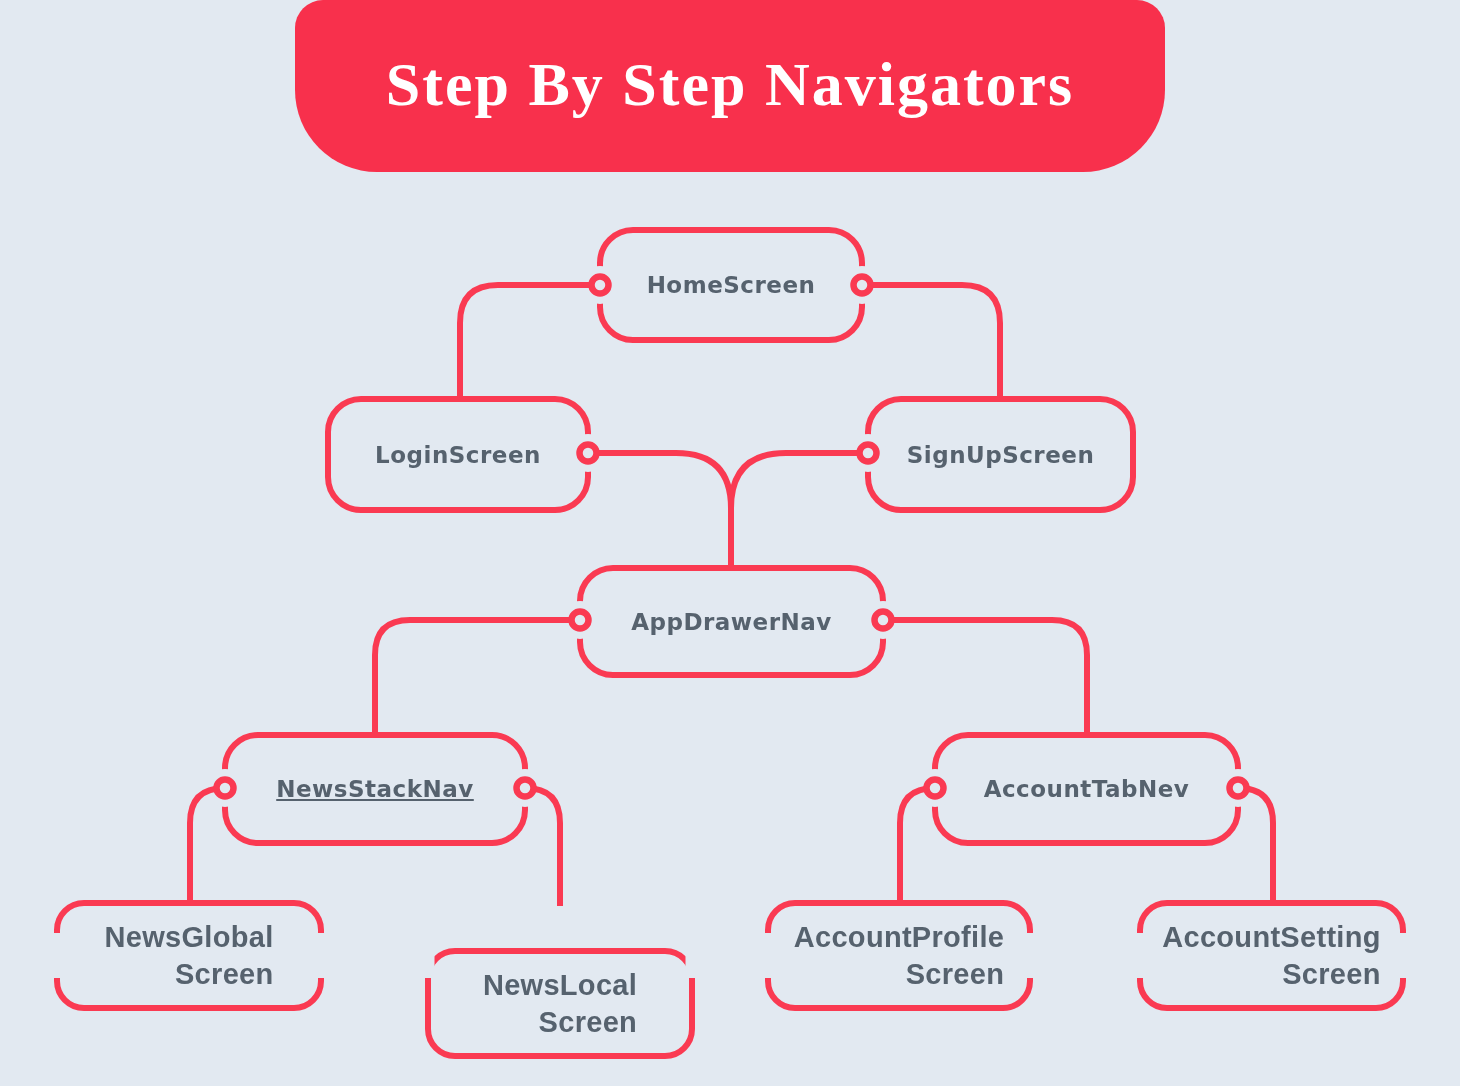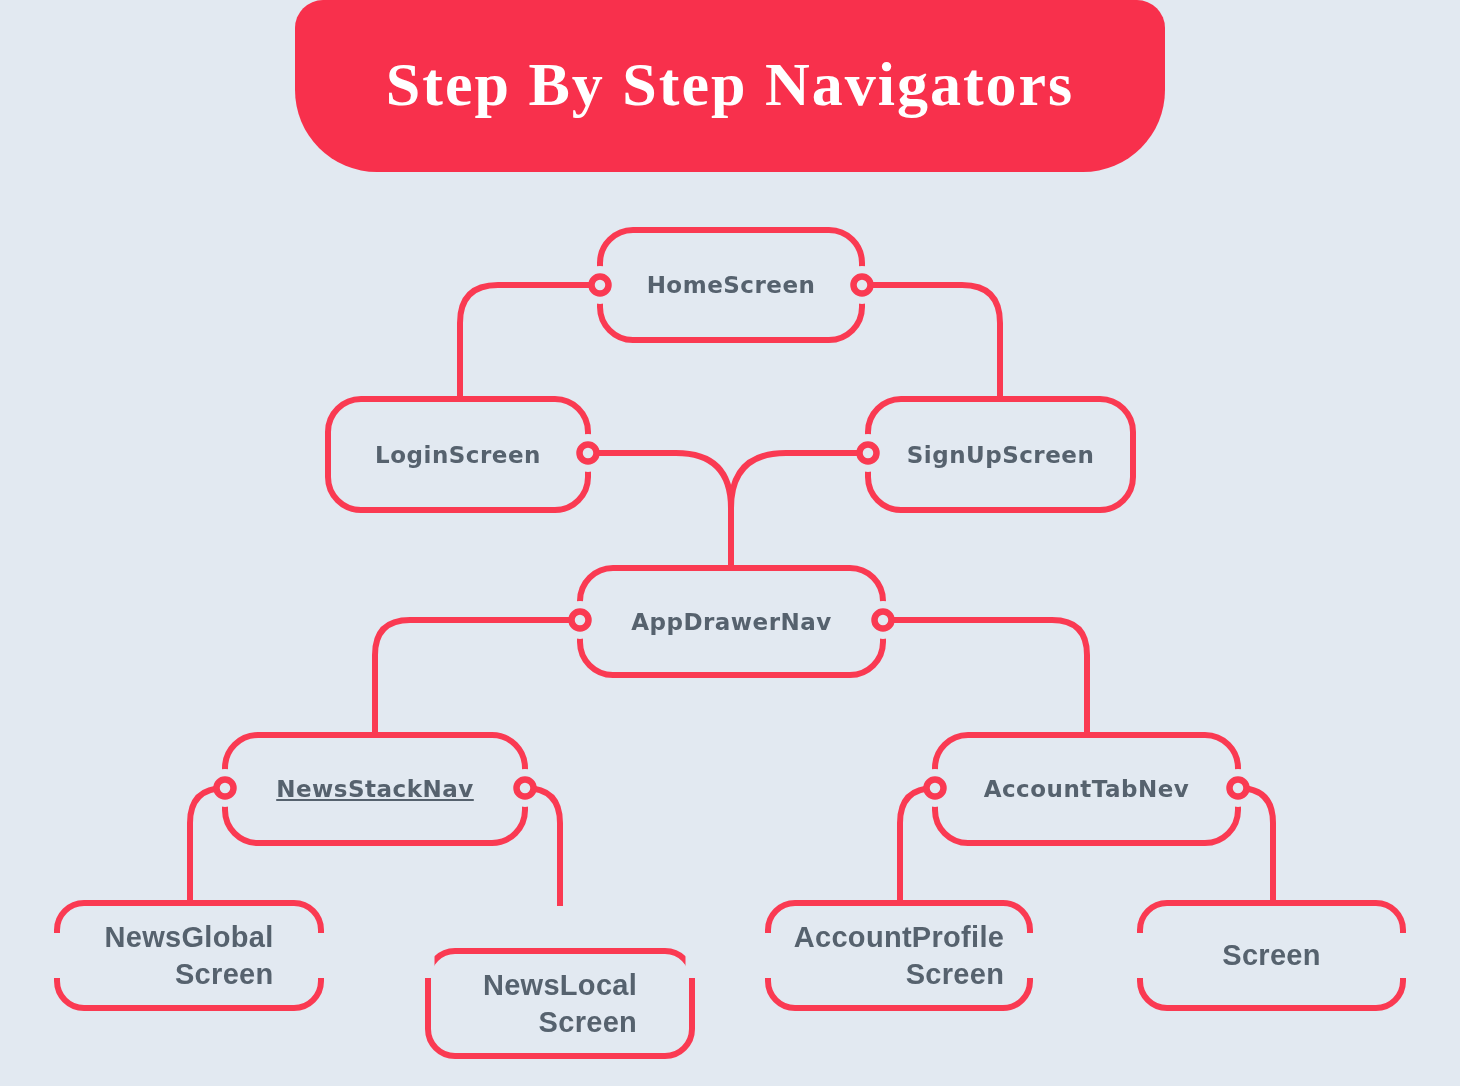--- a/index.html
+++ b/index.html
@@ -107,20 +107,21 @@
     </div>
   </div>
   <div class="node leaf n-accountprofile">
     <div>
       <span>AccountProfile</span>
       <span>Screen</span>
     </div>
   </div>
   <div class="node leaf n-accountsetting">
     <div>
+      <span>AccountSetting</span>
       <span>Screen</span>
     </div>
   </div>
 
   <svg class="edges" viewBox="0 0 1460 1086">
 
     <g fill="#e2e9f1">
       <circle cx="600" cy="285" r="19"></circle>
       <circle cx="862" cy="285" r="19"></circle>
       <circle cx="588" cy="453" r="19"></circle>

